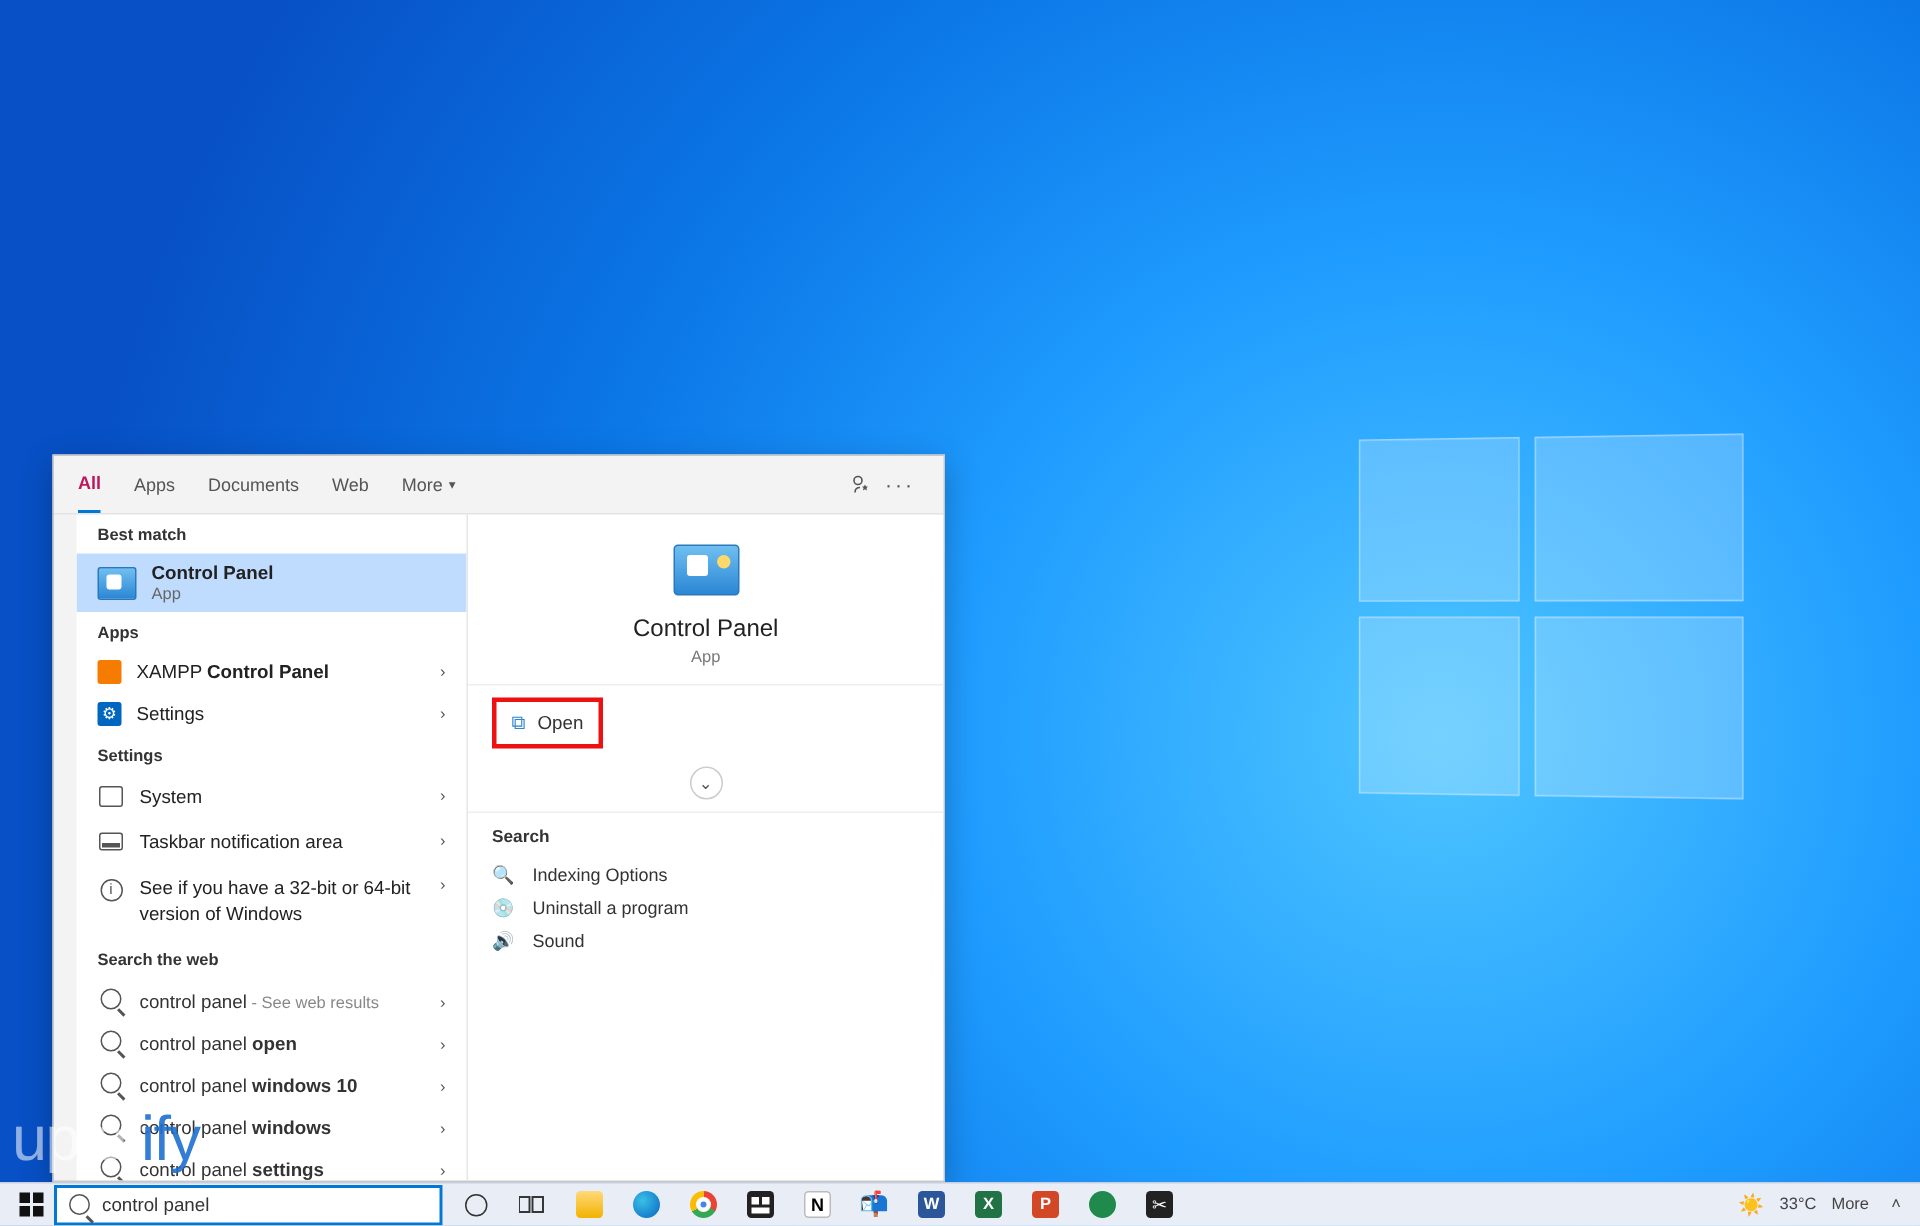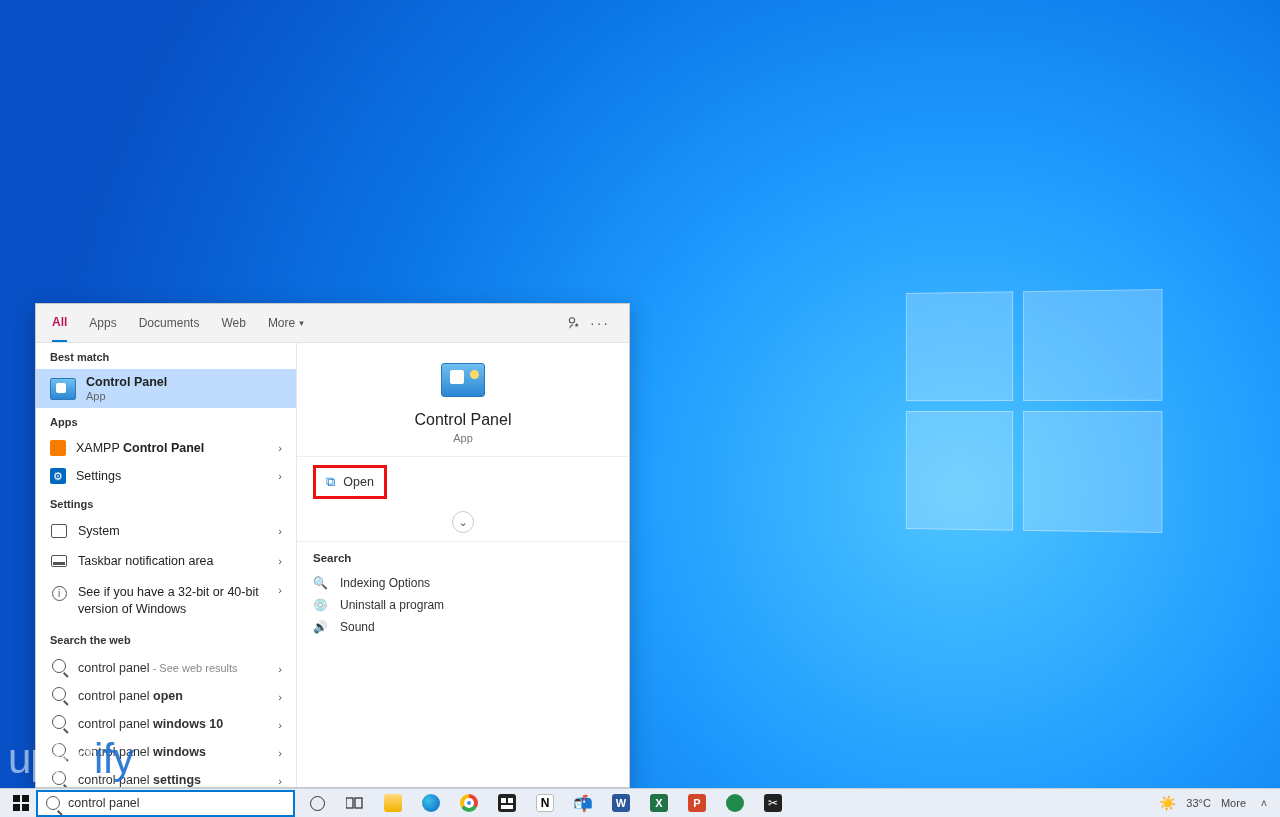--- a/index.html
+++ b/index.html
@@ -22,21 +22,21 @@
     background:#f3f3f3; border:1px solid #c8c8c8; display:flex; flex-direction:column;
     box-shadow: 0 6px 20px rgba(0,0,0,0.25);
   }
   .tabs-row { height:39px; display:flex; align-items:center; padding:0 16px; border-bottom:1px solid #e3e3e3; }
   .tab { font-size:12px; color:#555; margin-right:22px; height:100%; display:flex; align-items:center; cursor:default; }
   .tab.active { color:#be185d; border-bottom:2px solid #0078d4; font-weight:600; }
   .tab.more::after { content:"▾"; font-size:9px; margin-left:4px; color:#555; }
   .tabs-spacer { flex:1; }
   .head-icon { width:26px; display:flex; align-items:center; justify-content:center; color:#555; font-size:14px; }
   .ellipsis { letter-spacing:2px; }
-  .panel-body { flex:1; display:flex; overflow:hidden; }
+  .panel-body { flex:1; display:flex; overflow:hidden;padding-left:15px; }
   .left-col { width:261px; background:#fff; border-right:1px solid #e6e6e6; overflow:hidden; }
   .right-col { flex:1; background:#fff; display:flex; flex-direction:column; }
 
   .sect-label { font-size:11px; font-weight:600; color:#333; padding:8px 14px 6px; }
   .best-match { }
   .result-item {
     display:flex; align-items:center; gap:10px; padding:6px 14px; font-size:12.5px; color:#222;
   }
   .result-item.has-caret { justify-content:flex-start; }
   .result-item.selected { background:#bfdcff; }
@@ -171,21 +171,21 @@
           <span class="ic">
               <span class="ic-taskbar"></span>
             </span>
           <span>Taskbar notification area</span>
           <span class="caret">›</span>
         </div>
         <div class="result-item has-caret" style="align-items:flex-start; padding-top:8px; padding-bottom:8px;">
           <span class="ic">
               <span class="ic-info">i</span>
             </span>
-          <span style="max-width:185px; line-height:1.35;">See if you have a 32-bit or 40-bit version of Windows</span>
+          <span style="max-width:185px; line-height:1.35;">See if you have a 32-bit or 64-bit version of Windows</span>
           <span class="caret">›</span>
         </div>
 
         <div class="sect-label">Search the web</div>
         <div class="web-row">
           <span class="ic">
               <span class="ic-search"></span>
             </span>
           <span><span>control panel</span><span class="see-web"> - See web results</span></span>
           <span class="caret">›</span>

